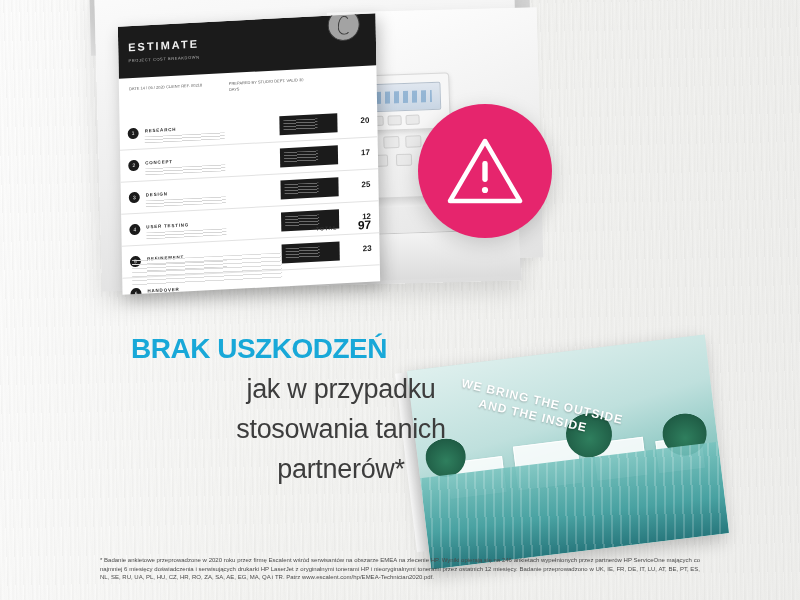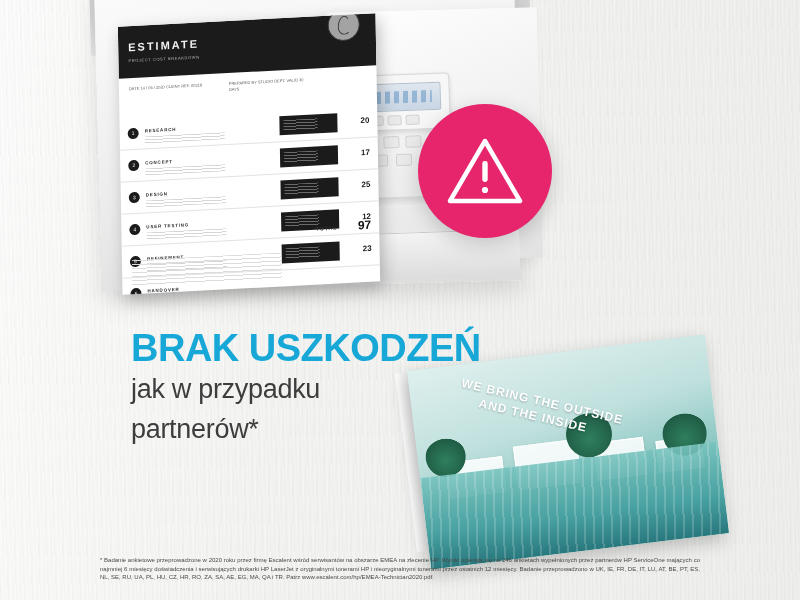--- a/index.html
+++ b/index.html
@@ -405,32 +405,33 @@
 
   
   .headline {
     position: absolute;
     left: 131px;
     top: 330px;
     width: 420px;
   }
   .headline .h-bold {
     color: #18a8d8;
-    font-size: 38px;
+    font-size: 28px;
     font-weight: bold;
     line-height: 37px;
     letter-spacing: -0.5px;
   }
   .headline .h-reg {
     color: #3d3d3d;
     font-size: 27px;
     font-weight: normal;
     line-height: 36px;
     letter-spacing: -0.3px;
     margin-top: 4px;
+    text-align: center;
   }
 
   
   .footnote {
     position: absolute;
     left: 100px;
     top: 556px;
     width: 600px;
     font-size: 6px;
     line-height: 8.6px;
@@ -563,18 +564,19 @@
     <div class="mag-palm" style="left:150px; top:62px; width:46px; height:46px;"></div>
     <div class="mag-palm" style="left:246px; top:74px; width:44px; height:44px;"></div>
     <div class="mag-water"></div>
     <div class="mag-title">WE BRING THE OUTSIDE</div>
     <div class="mag-title2">AND THE INSIDE</div>
   </div>
 
   <div class="headline">
     <div class="h-bold">BRAK USZKODZEŃ</div>
     <div class="h-reg">jak w przypadku</div>
+    <div class="h-reg">stosowania tanich</div>
     <div class="h-reg">partnerów*</div>
   </div>
 
   <div class="footnote">* Badanie ankietowe przeprowadzone w 2020 roku przez firmę Escalent wśród serwisantów na obszarze EMEA na zlecenie HP. Wyniki opierają się na 246 ankietach wypełnionych przez partnerów HP ServiceOne mających co najmniej 6 miesięcy doświadczenia i serwisujących drukarki HP LaserJet z oryginalnymi tonerami HP i nieoryginalnymi tonerami przez ostatnich 12 miesięcy. Badanie przeprowadzono w UK, IE, FR, DE, IT, LU, AT, BE, PT, ES, NL, SE, RU, UA, PL, HU, CZ, HR, RO, ZA, SA, AE, EG, MA, QA i TR. Patrz www.escalent.com/hp/EMEA-Technician2020.pdf.</div>
 
 </div>
 
 </body></html>

